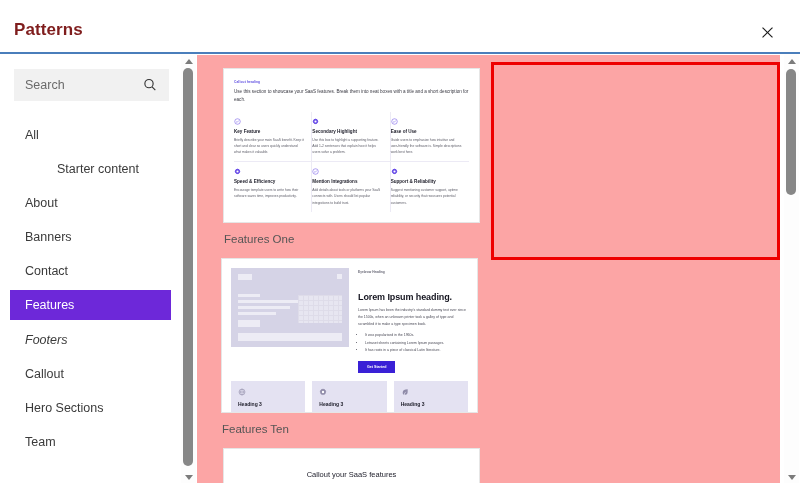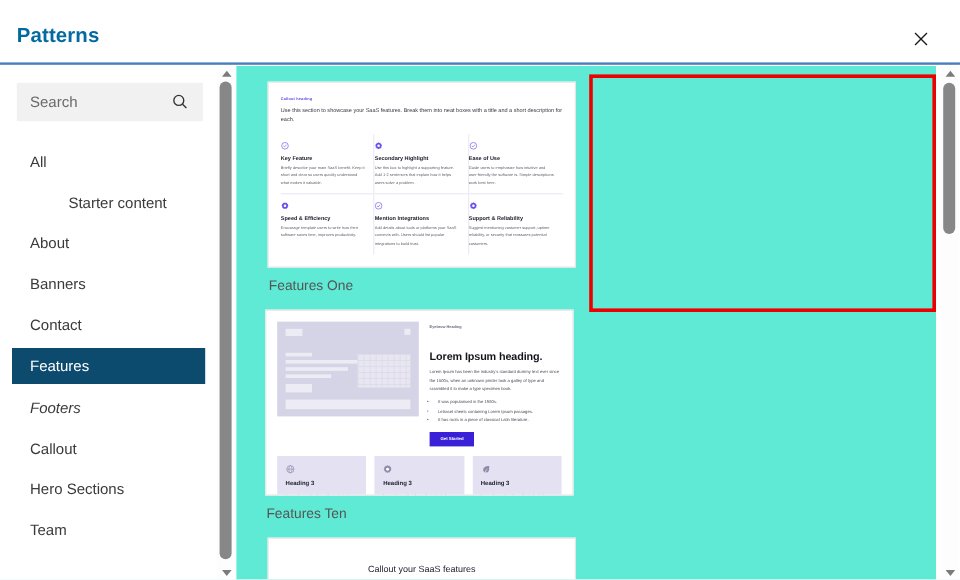--- a/index.html
+++ b/index.html
@@ -11,21 +11,21 @@
   }
   #app { position: relative; width: 800px; height: 483px; background: #fff; }
 
   
   .header {
     position: absolute; left: 0; top: 0; width: 800px; height: 53px;
     background: #fff;
   }
   .header-title {
     position: absolute; left: 14px; top: 20px;
-    font-size: 17px; font-weight: bold; color: #0369a1;
+    font-size: 17px; font-weight: bold; color: #7f1d1d;
     letter-spacing: .1px;
   }
   .close-btn {
     position: absolute; right: 21px; top: 20px;
     width: 24px; height: 24px; cursor: pointer;
     display: flex; align-items: center; justify-content: center;
     color: #1b1b1b;
   }
   .close-btn svg { display:block; }
   .header-rule {
@@ -52,21 +52,21 @@
     position: absolute; right: 11px; top: 8px;
     width: 16px; height: 16px; color: #333; cursor: pointer;
   }
   .nav { position: absolute; left: 0; top: 65px; width: 181px; }
   .nav-item {
     height: 30px; margin: 0 10px 0 10px; display: flex; align-items: center;
     padding-left: 15px; font-size: 12.5px; color: #3a3a3a; cursor: pointer;
     margin-bottom: 0;
   }
   .nav-item.selected {
-    background: #0c4a6e; color: #fff; font-weight: normal;
+    background: #6d28d9; color: #fff; font-weight: normal;
   }
 
   
   .sb-track {
     position: absolute; left: 181px; top: 55px; width: 15px; height: 428px;
     background: #fdfdfd;
   }
   .sb-arrow-up, .sb-arrow-down {
     position: absolute; left: 181px; width: 15px; height: 12px;
     display: flex; align-items: center; justify-content: center; cursor: pointer;
@@ -74,21 +74,21 @@
   .sb-arrow-up { top: 55px; }
   .sb-arrow-down { top: 471px; }
   .sb-thumb {
     position: absolute; left: 183px; top: 68px; width: 10px; height: 398px;
     background: #878787; border-radius: 5px; cursor: pointer;
   }
 
   
   .main {
     position: absolute; left: 197px; top: 55px; width: 583px; height: 428px;
-    background: #5eead4; overflow: hidden;
+    background: #fca5a5; overflow: hidden;
   }
   .grid {
     position: absolute; left: 0; top: 0; width: 583px;
     display: flex; flex-wrap: wrap;
   }
   .cell { width: 281px; margin: 13px 0 0 26px; }
   .cell:nth-child(odd) { margin-left: 26px; }
   .cell:nth-child(even) { margin-left: 24px; }
 
   .pattern-card {

